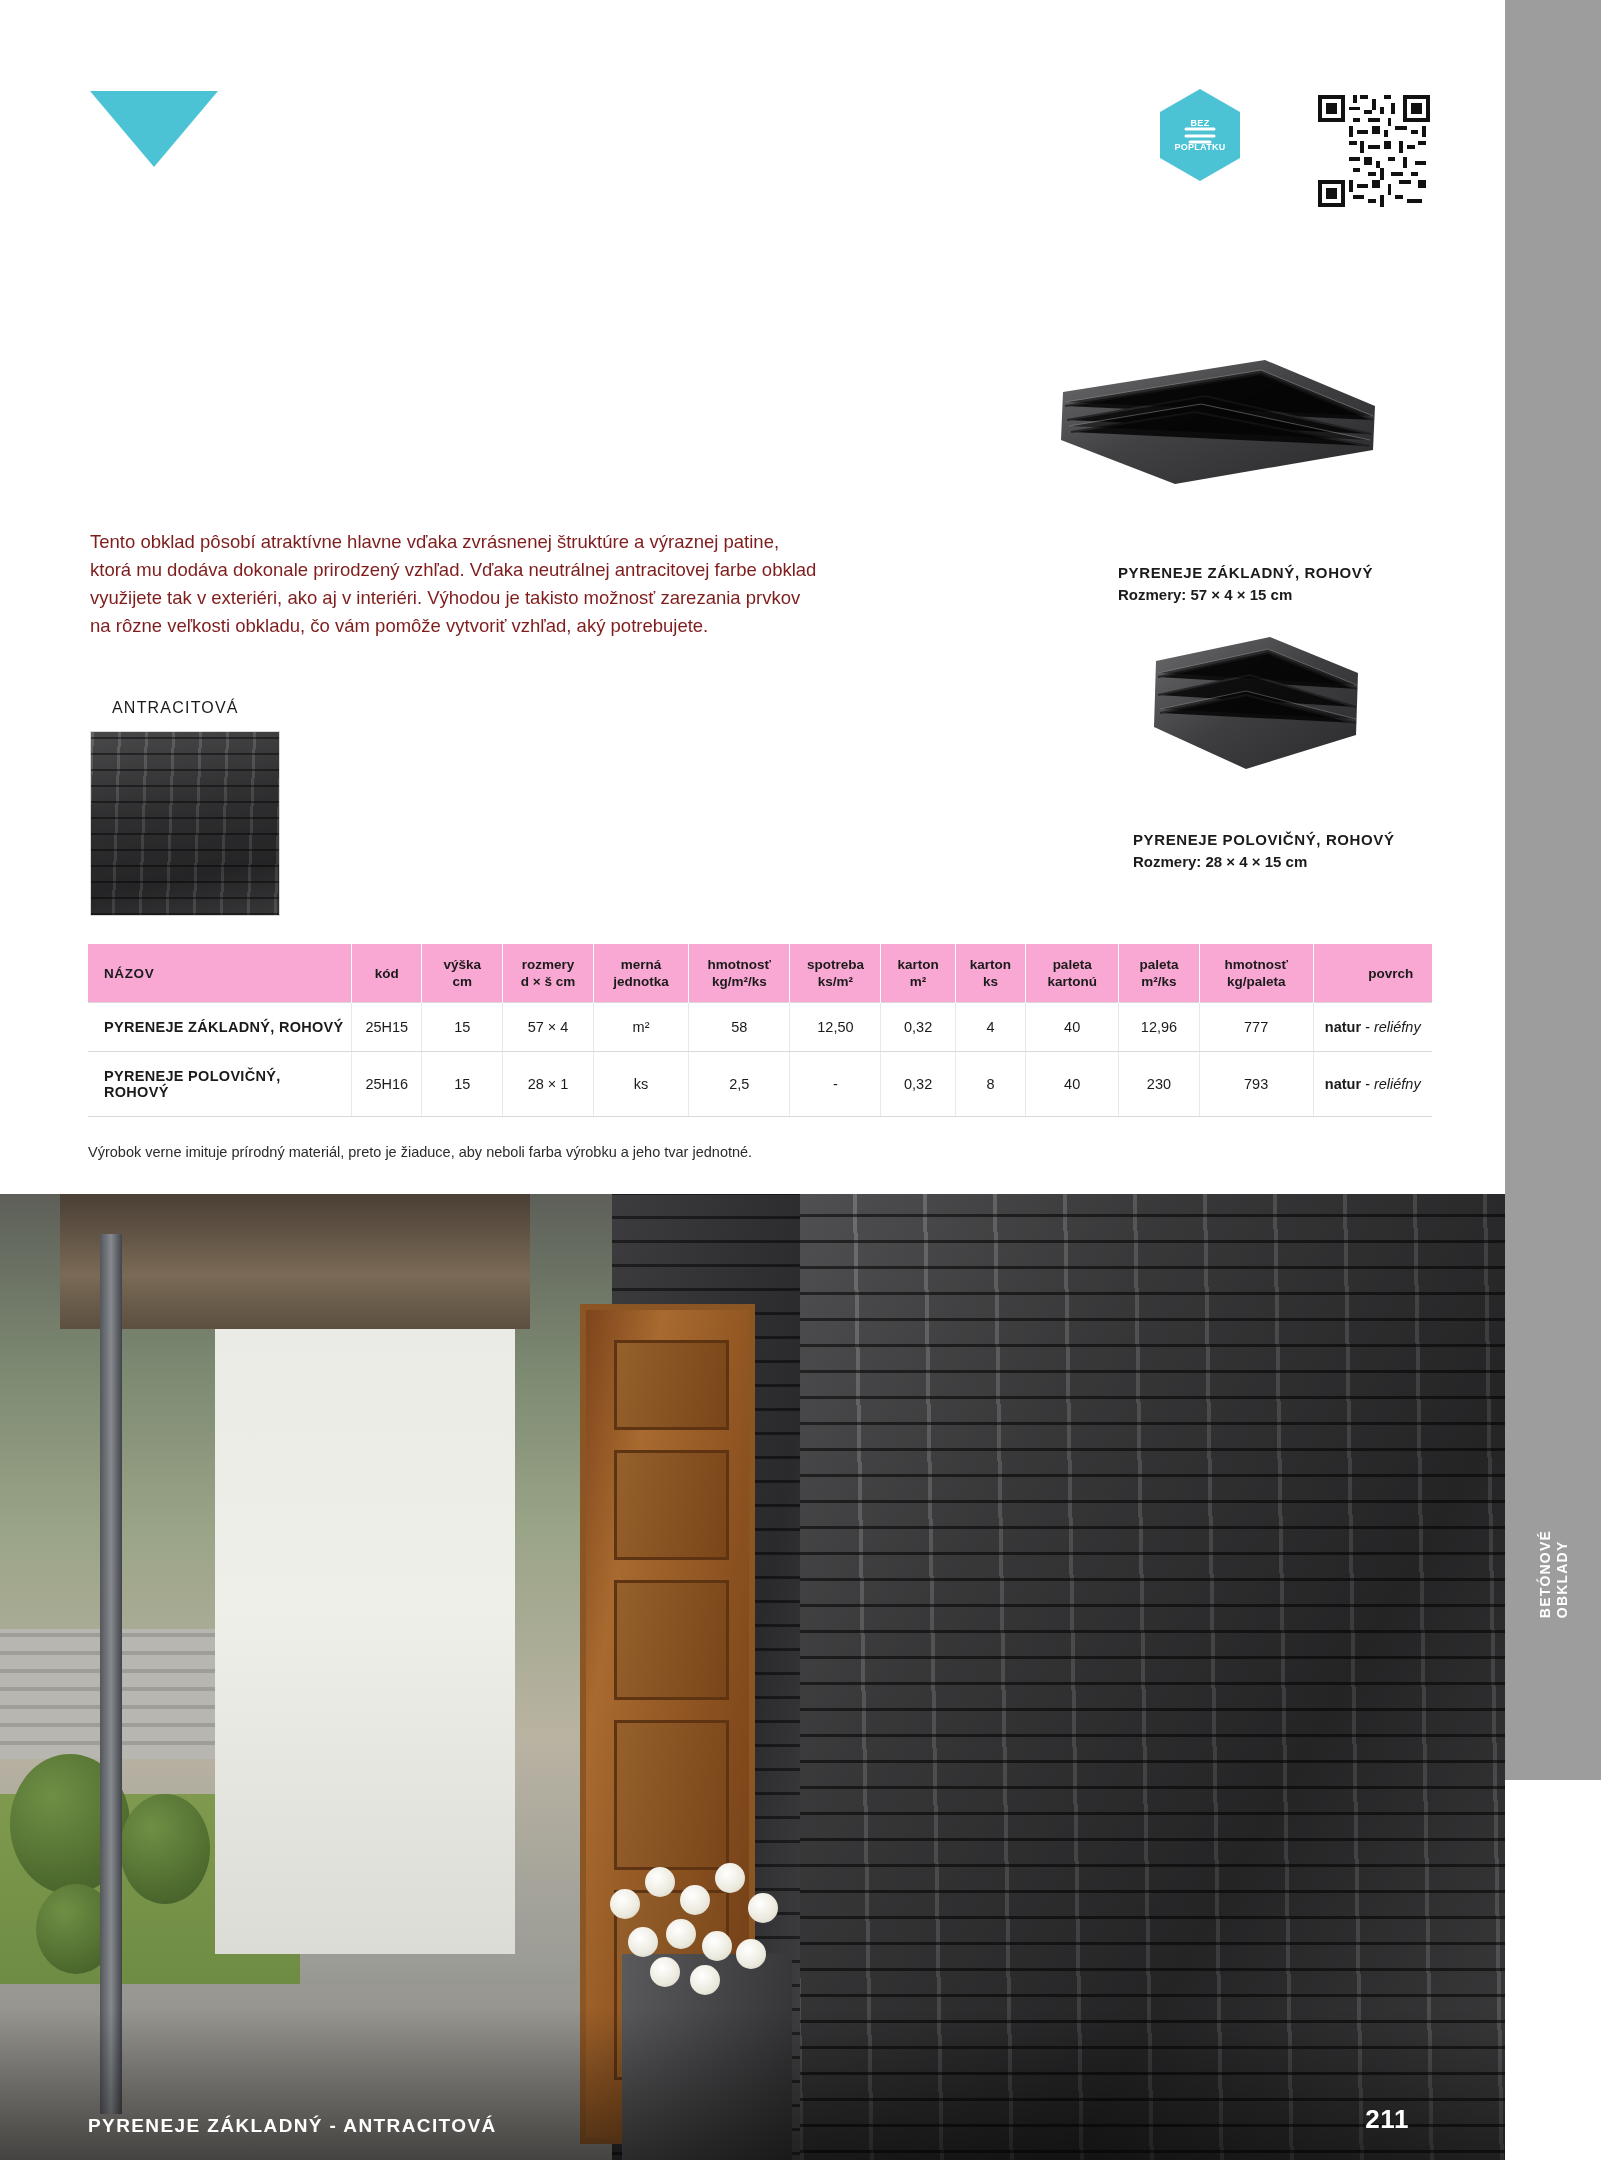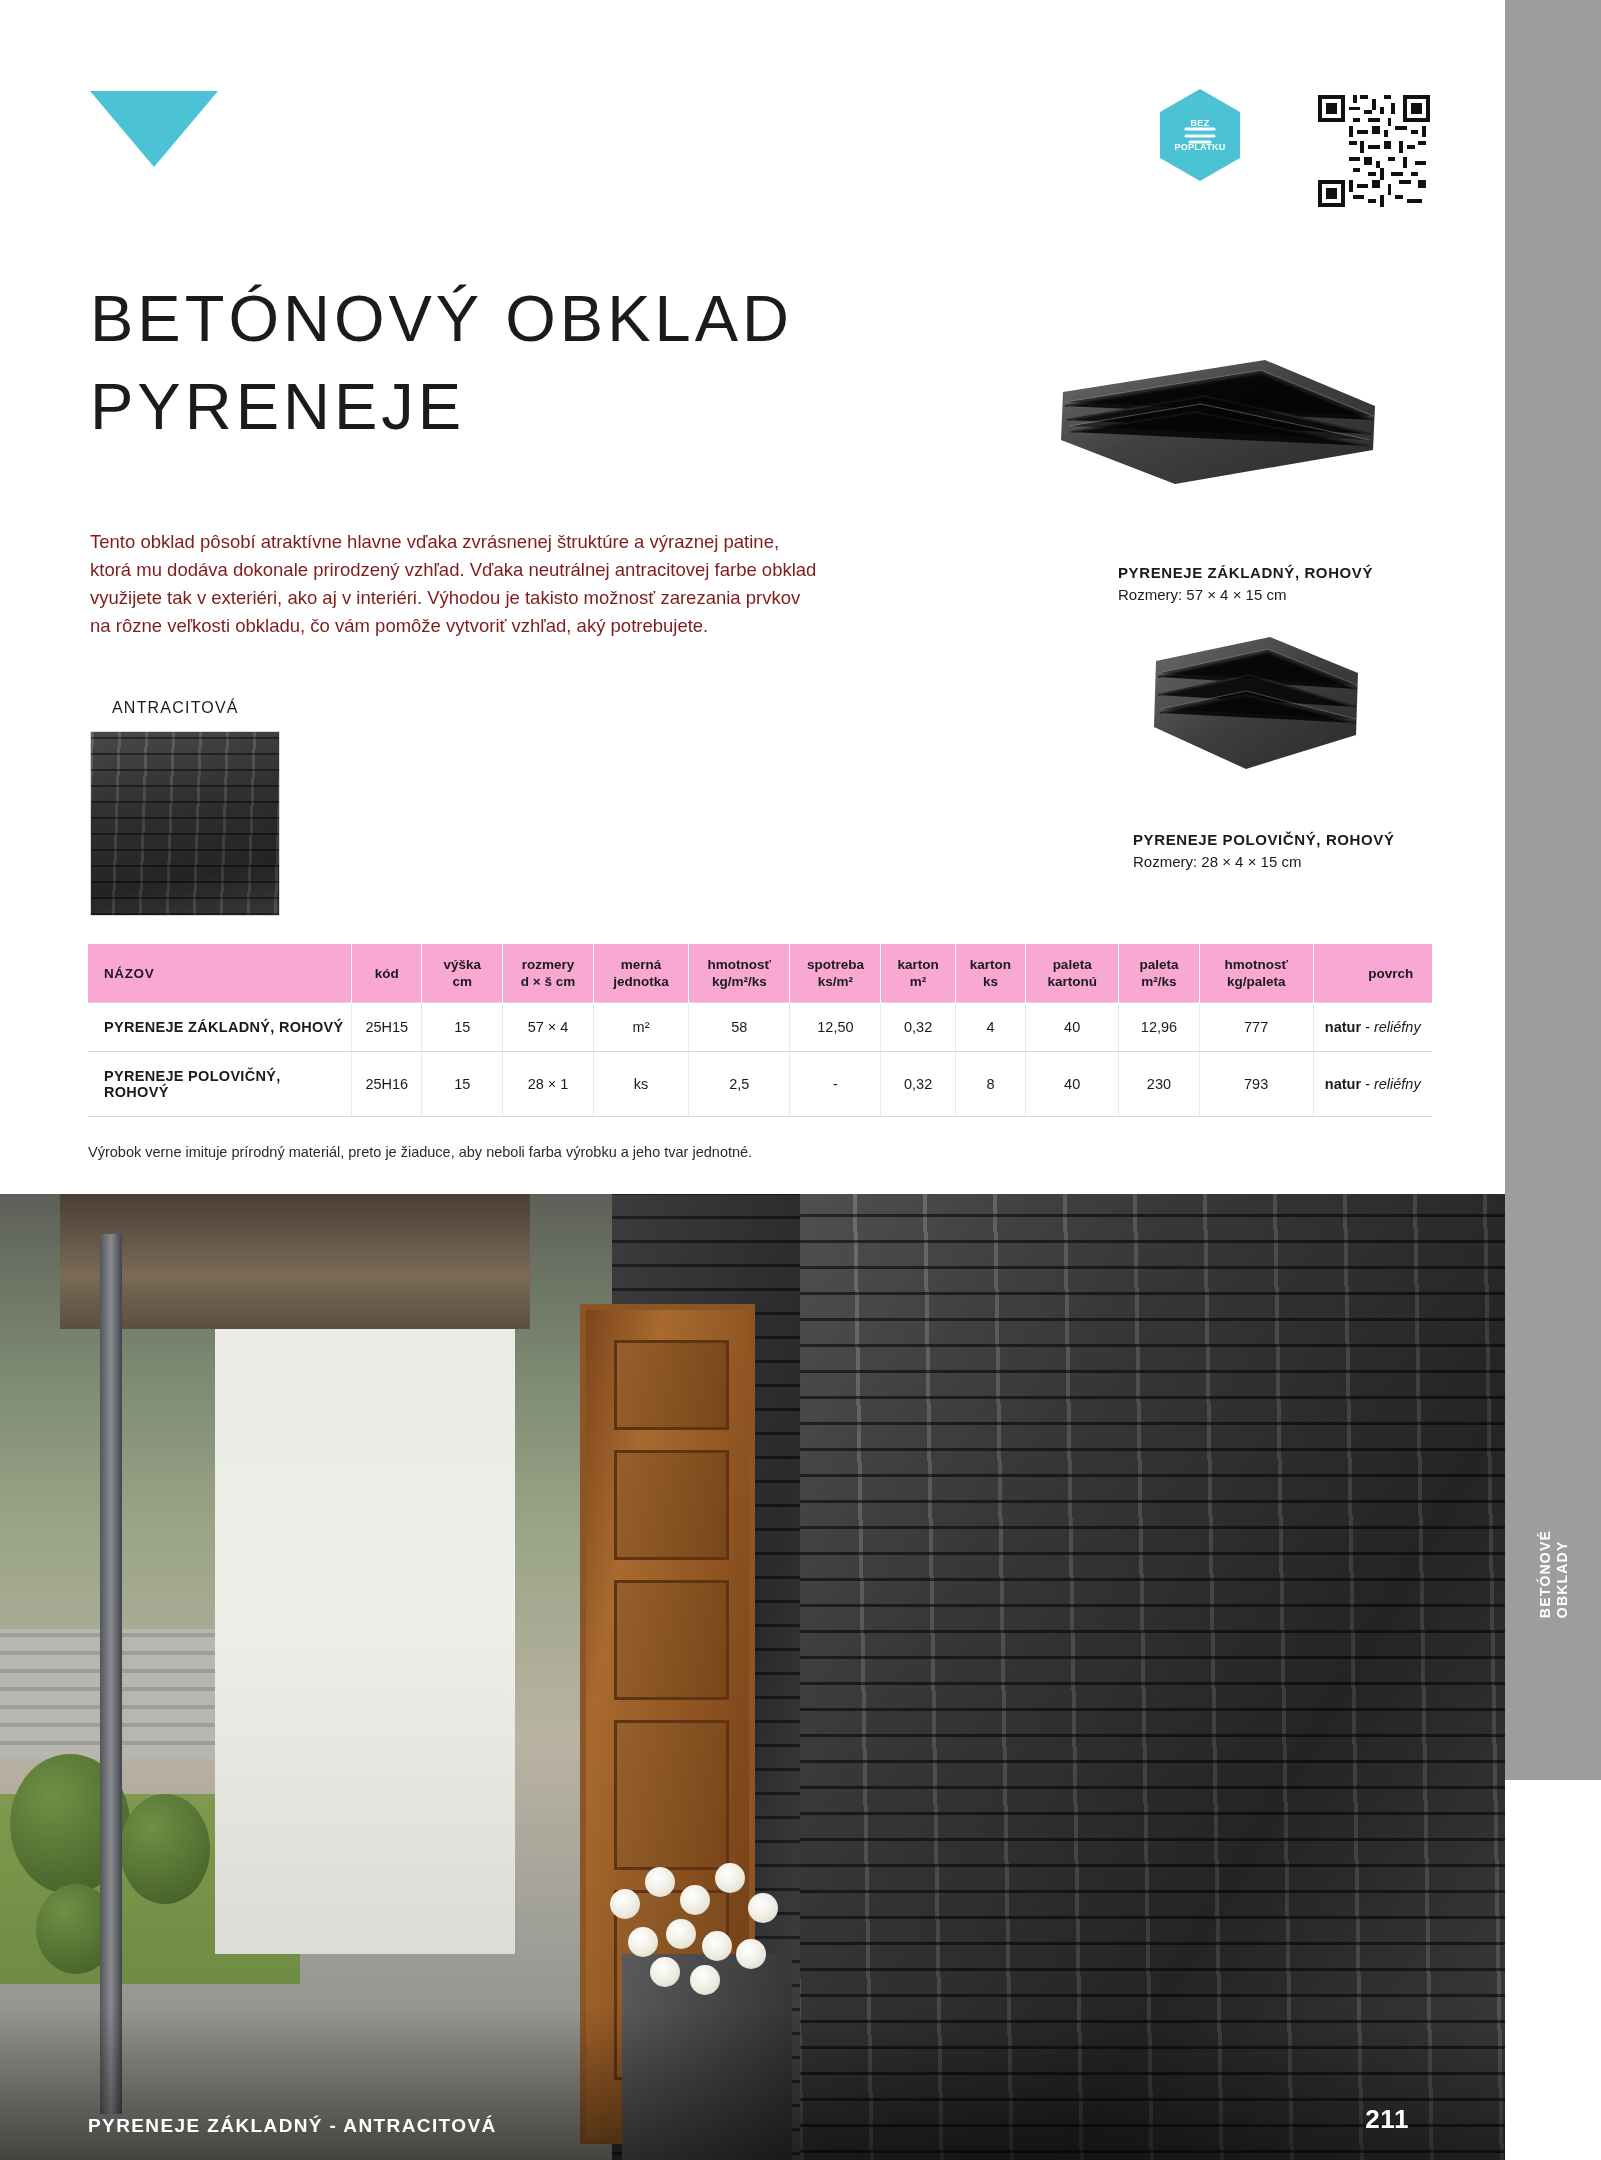--- a/index.html
+++ b/index.html
@@ -132,21 +132,21 @@
     left: 1150px; top: 612px;
     width: 215px; height: 145px;
   }
   .prod-cap {
     position: absolute;
     font-size: 15px;
     color: #1b1b1b;
     line-height: 22px;
   }
   .prod-cap .t { font-weight: bold; letter-spacing: .6px; }
-  .prod-cap .s { font-weight: normal; }
+  .prod-cap .s { font-weight: bold; }
   .cap1 { left: 1118px; top: 543px; }
   .cap2 { left: 1133px; top: 810px; }
 
   
   .tbl-wrap {
     position: absolute;
     left: 88px; top: 925px;
     width: 1344px;
   }
   table {
@@ -407,21 +407,20 @@
           <rect x="26" y="22" width="2" height="2"></rect>
         <rect x="9" y="26" width="3" height="1"></rect>
           <rect x="13" y="27" width="2" height="1"></rect>
         <rect x="16" y="26" width="1" height="3"></rect>
           <rect x="20" y="26" width="2" height="1"></rect>
         <rect x="23" y="27" width="4" height="1"></rect>
       </g>
     </svg>
   </div>
 
-  <h1 class="headline">BETÓNOVÝ OBKLAD PYRENEJE</h1>
 
   <p class="intro">Tento obklad pôsobí atraktívne hlavne vďaka zvrásnenej štruktúre a výraznej patine, ktorá mu dodáva dokonale prirodzený vzhľad. Vďaka neutrálnej antracitovej farbe obklad využijete tak v exteriéri, ako aj v interiéri. Výhodou je takisto možnosť zarezania prvkov na rôzne veľkosti obkladu, čo vám pomôže vytvoriť vzhľad, aký potrebujete.</p>
 
   <div class="swatch-label">ANTRACITOVÁ</div>
   <div class="swatch-img"></div>
 
   <div class="prod1">
     <svg width="330" height="150" viewBox="0 0 330 150">
       <defs>
         <linearGradient id="g1" x1="0" y1="0" x2="1" y2="1">

